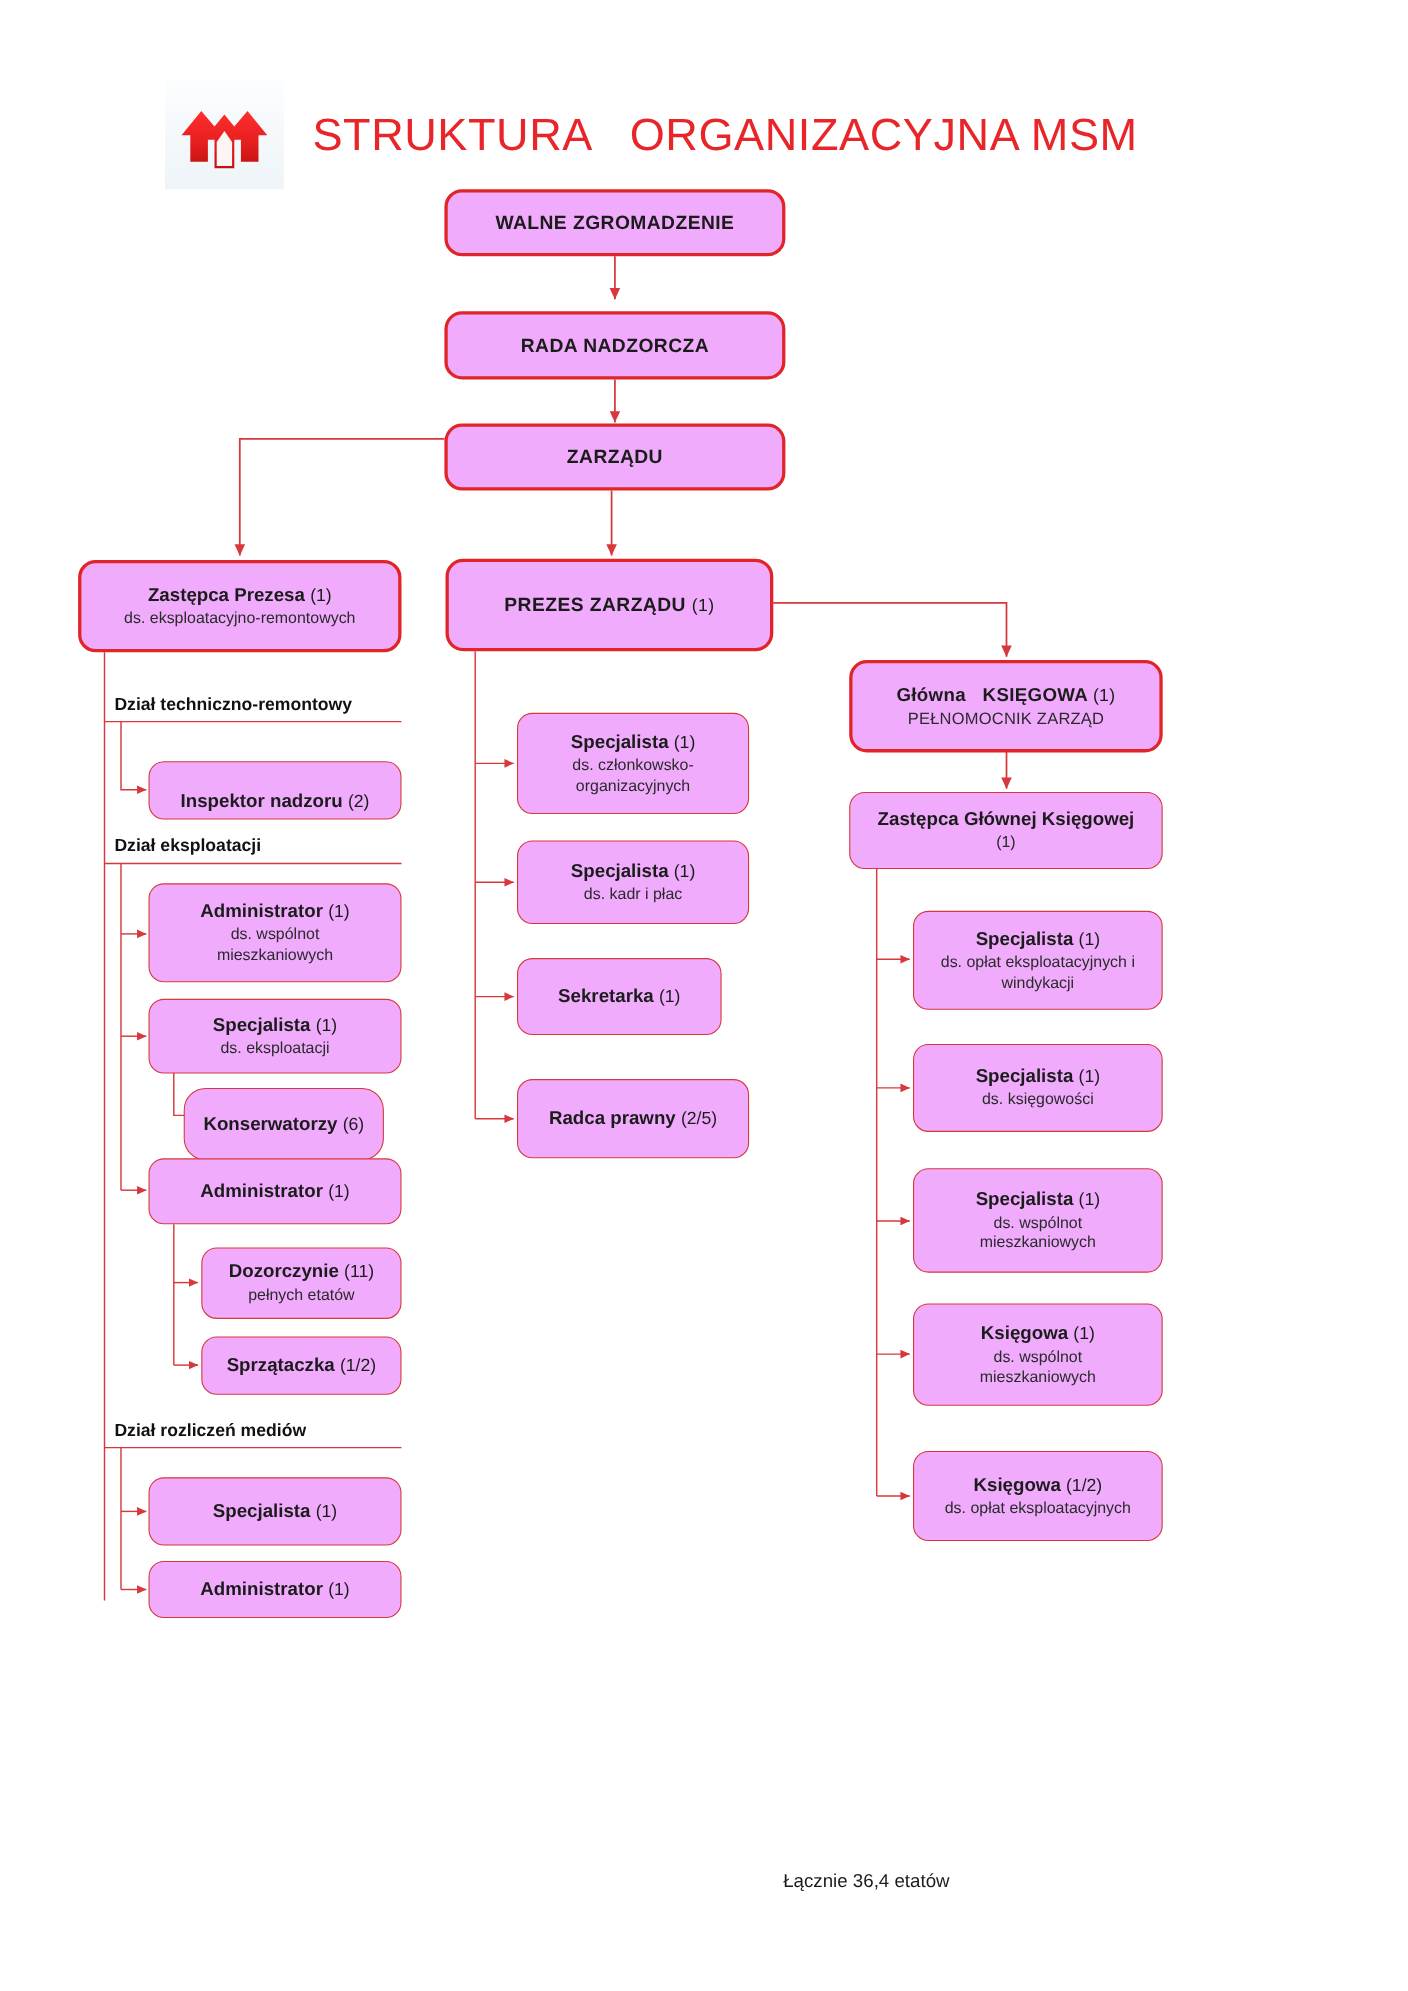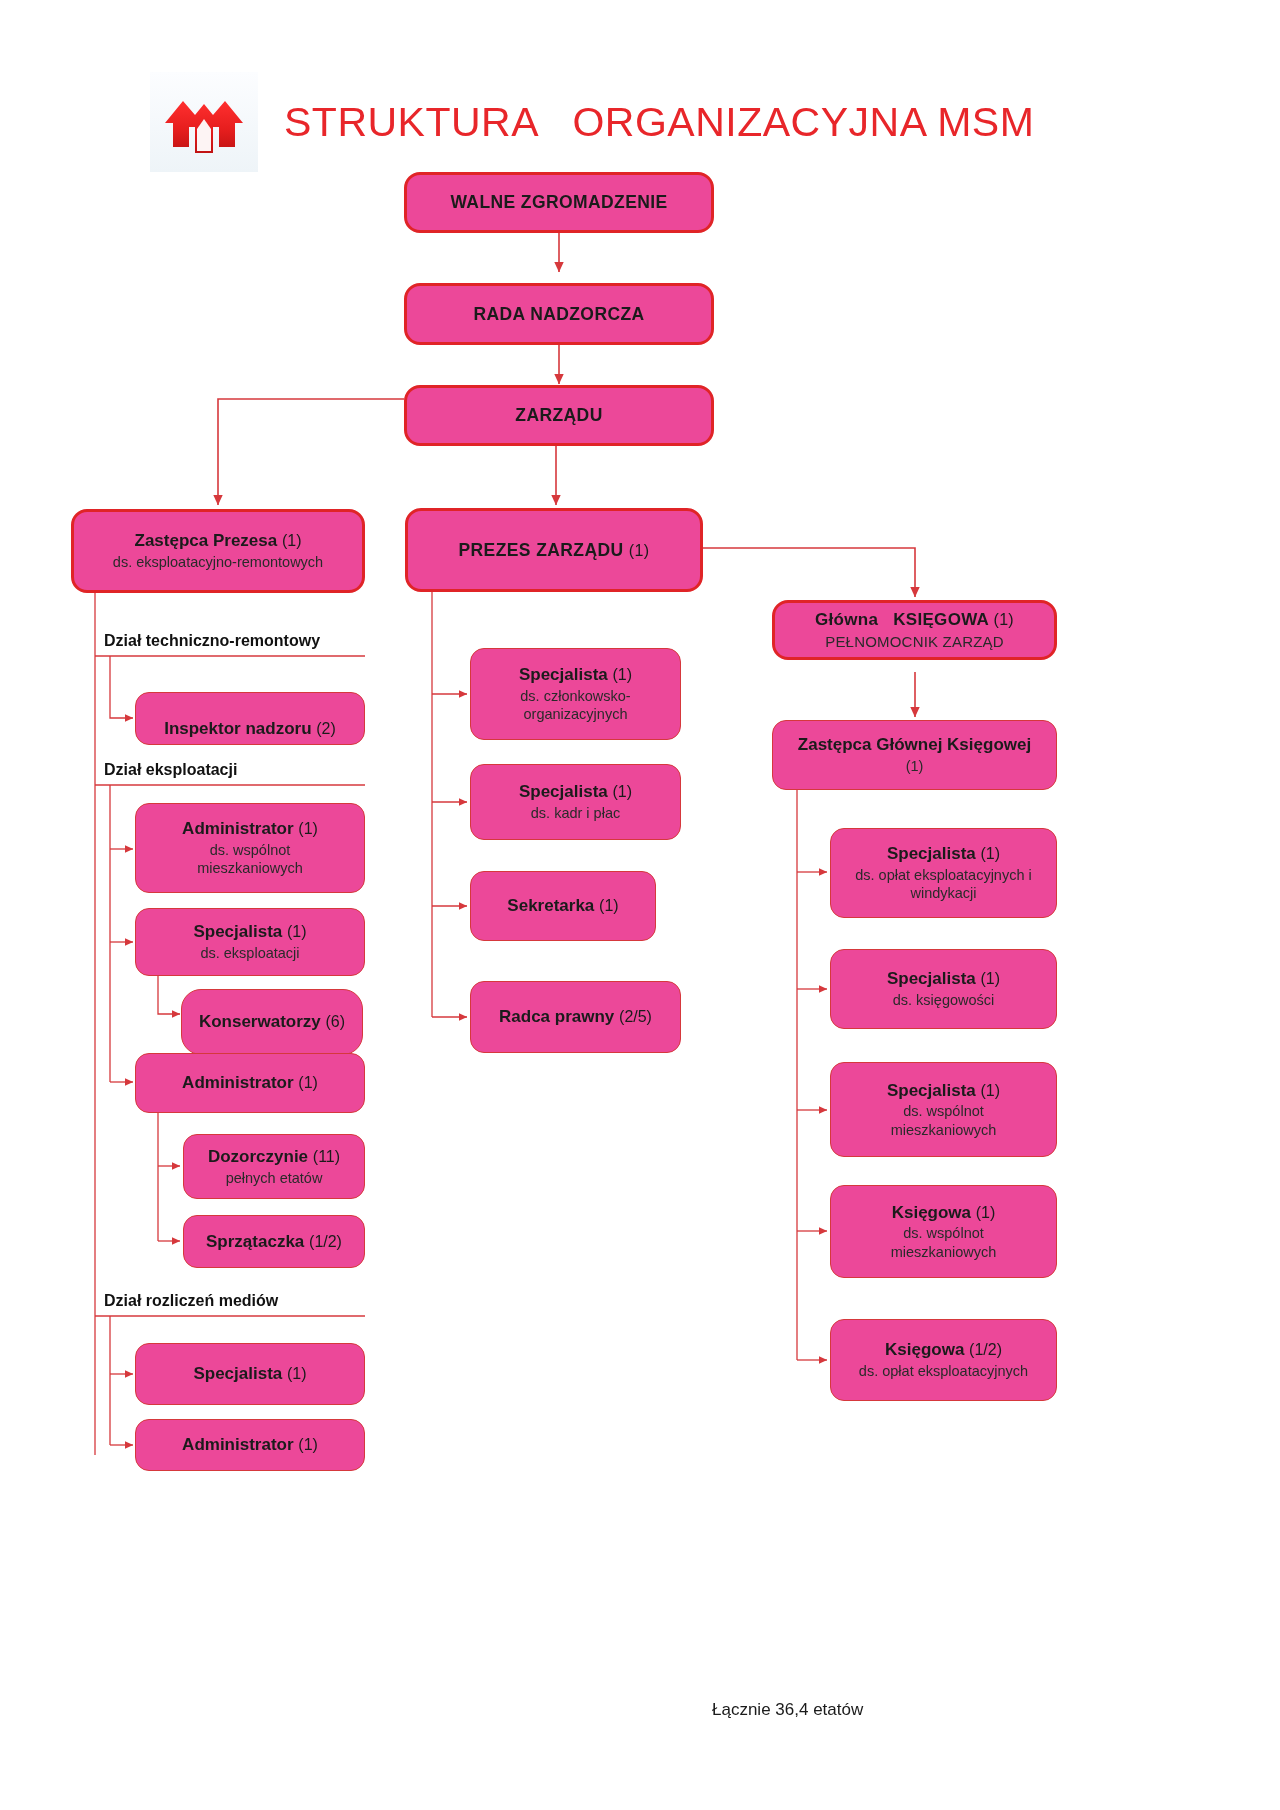--- a/index.html
+++ b/index.html
@@ -47,21 +47,21 @@
   #wires {
     position: absolute;
     left: 0; top: 0;
     width: 1280px; height: 1810px;
     pointer-events: none;
   }
 
   
   .node {
     position: absolute;
-    background: #ec4899;
+    background: #f0abfc;
     border: 1.6px solid #d6383c;
     border-radius: 14px;
     display: flex;
     flex-direction: column;
     align-items: center;
     justify-content: center;
     text-align: center;
     padding: 4px 8px;
     line-height: 1.28;
   }
@@ -206,21 +206,21 @@
 
 <div class="node thick" style="left:71px; top:509px; width:294px; height:84px;">
   <div class="n-title"><span>Zastępca Prezesa</span> <span class="cnt">(1)</span></div>
   <div class="n-sub">ds. eksploatacyjno-remontowych</div>
 </div>
 
 <div class="node thick cap" style="left:405px; top:508px; width:298px; height:84px;">
   <div class="n-title"><span>PREZES ZARZĄDU</span> <span class="cnt">(1)</span></div>
 </div>
 
-<div class="node thick cap2" style="left:772px; top:600px; width:285px; height:60px;">
+<div class="node thick cap2" style="left:772px; top:600px; width:285px; height:84px;">
   <div class="n-title"><span>Główna   KSIĘGOWA</span> <span class="cnt">(1)</span></div>
   <div class="n-sub">PEŁNOMOCNIK ZARZĄD</div>
 </div>
 
 <div class="node" style="left:772px; top:720px; width:285px; height:70px;">
   <div class="n-title">Zastępca Głównej Księgowej</div>
   <div class="n-sub">(1)</div>
 </div>
 
 <div class="dept" style="left:104px; top:632px;">Dział techniczno-remontowy</div>
@@ -235,21 +235,21 @@
   <div class="n-title"><span>Administrator</span> <span class="cnt">(1)</span></div>
   <div class="n-sub">ds. wspólnot
 mieszkaniowych</div>
 </div>
 
 <div class="node" style="left:135px; top:908px; width:230px; height:68px;">
   <div class="n-title"><span>Specjalista</span> <span class="cnt">(1)</span></div>
   <div class="n-sub">ds. eksploatacji</div>
 </div>
 
-<div class="node" style="left:181px; top:989px; width:182px; height:66px;border-radius:20px;">
+<div class="node" style="left:167px; top:989px; width:182px; height:66px;border-radius:20px;">
   <div class="n-title"><span>Konserwatorzy</span> <span class="cnt">(6)</span></div>
 </div>
 
 <div class="node" style="left:135px; top:1053px; width:230px; height:60px;">
   <div class="n-title"><span>Administrator</span> <span class="cnt">(1)</span></div>
 </div>
 
 <div class="node" style="left:183px; top:1134px; width:182px; height:65px;">
   <div class="n-title"><span>Dozorczynie</span> <span class="cnt">(11)</span></div>
   <div class="n-sub">pełnych etatów</div>

